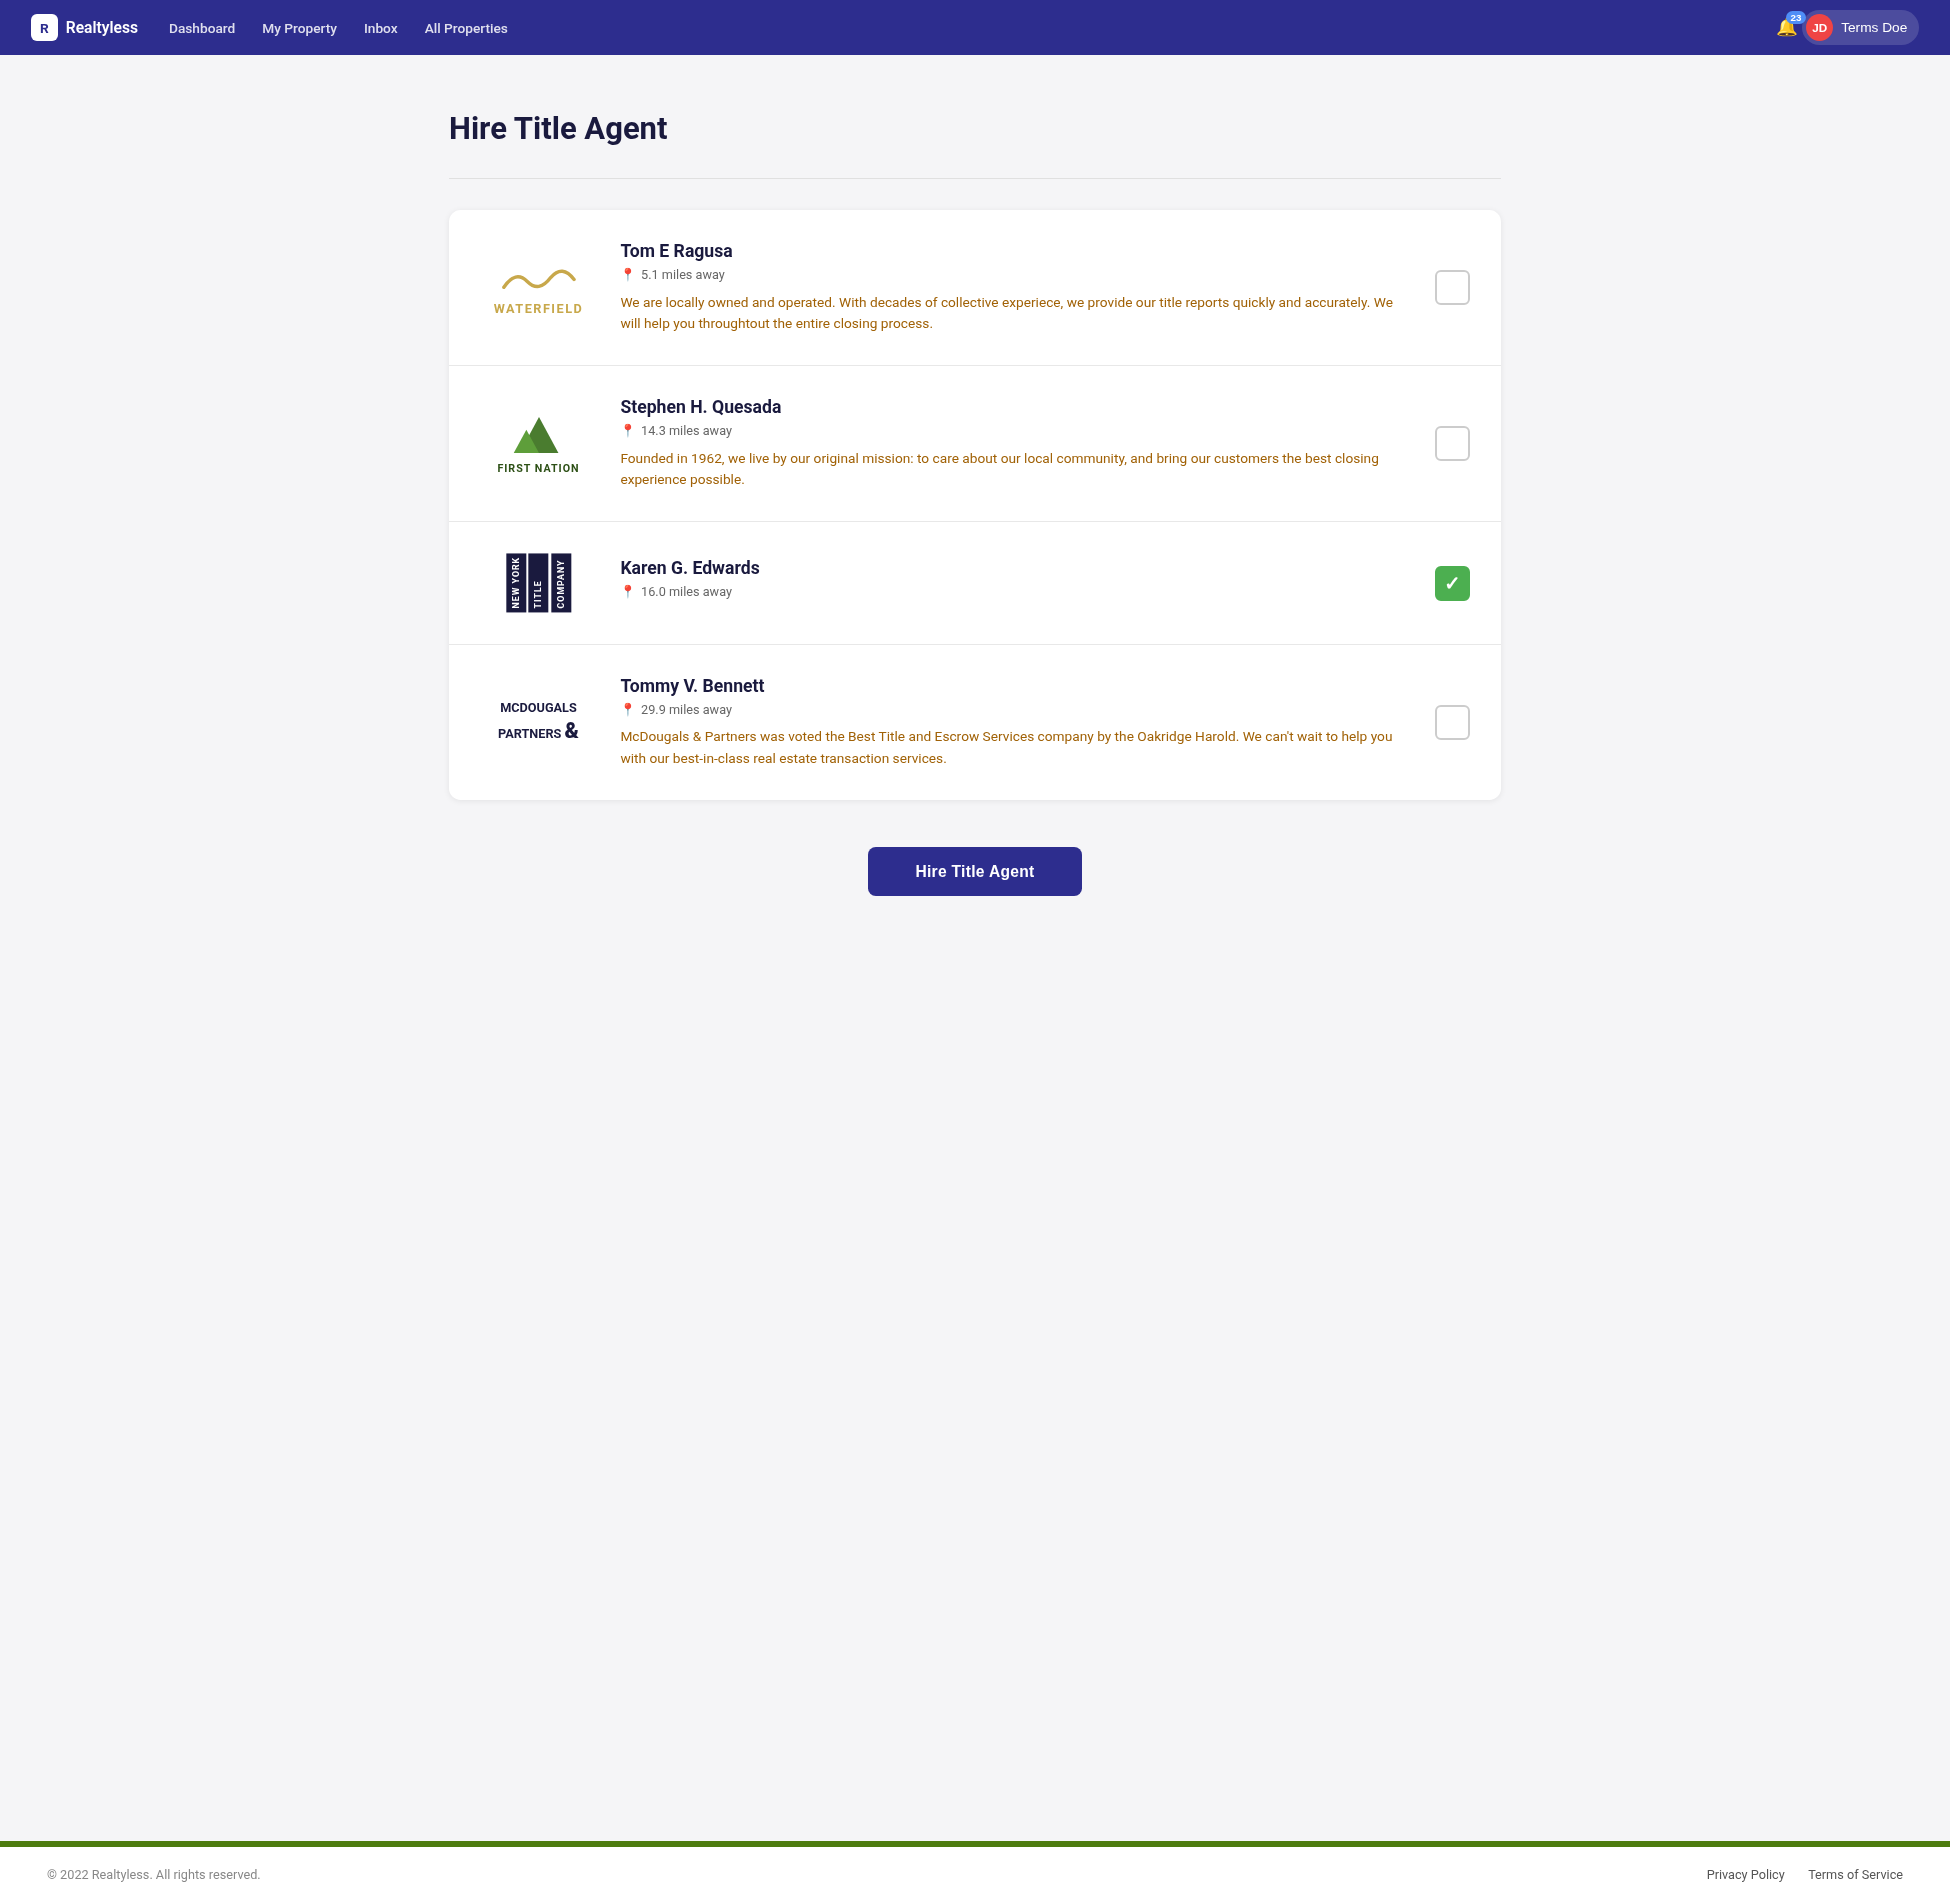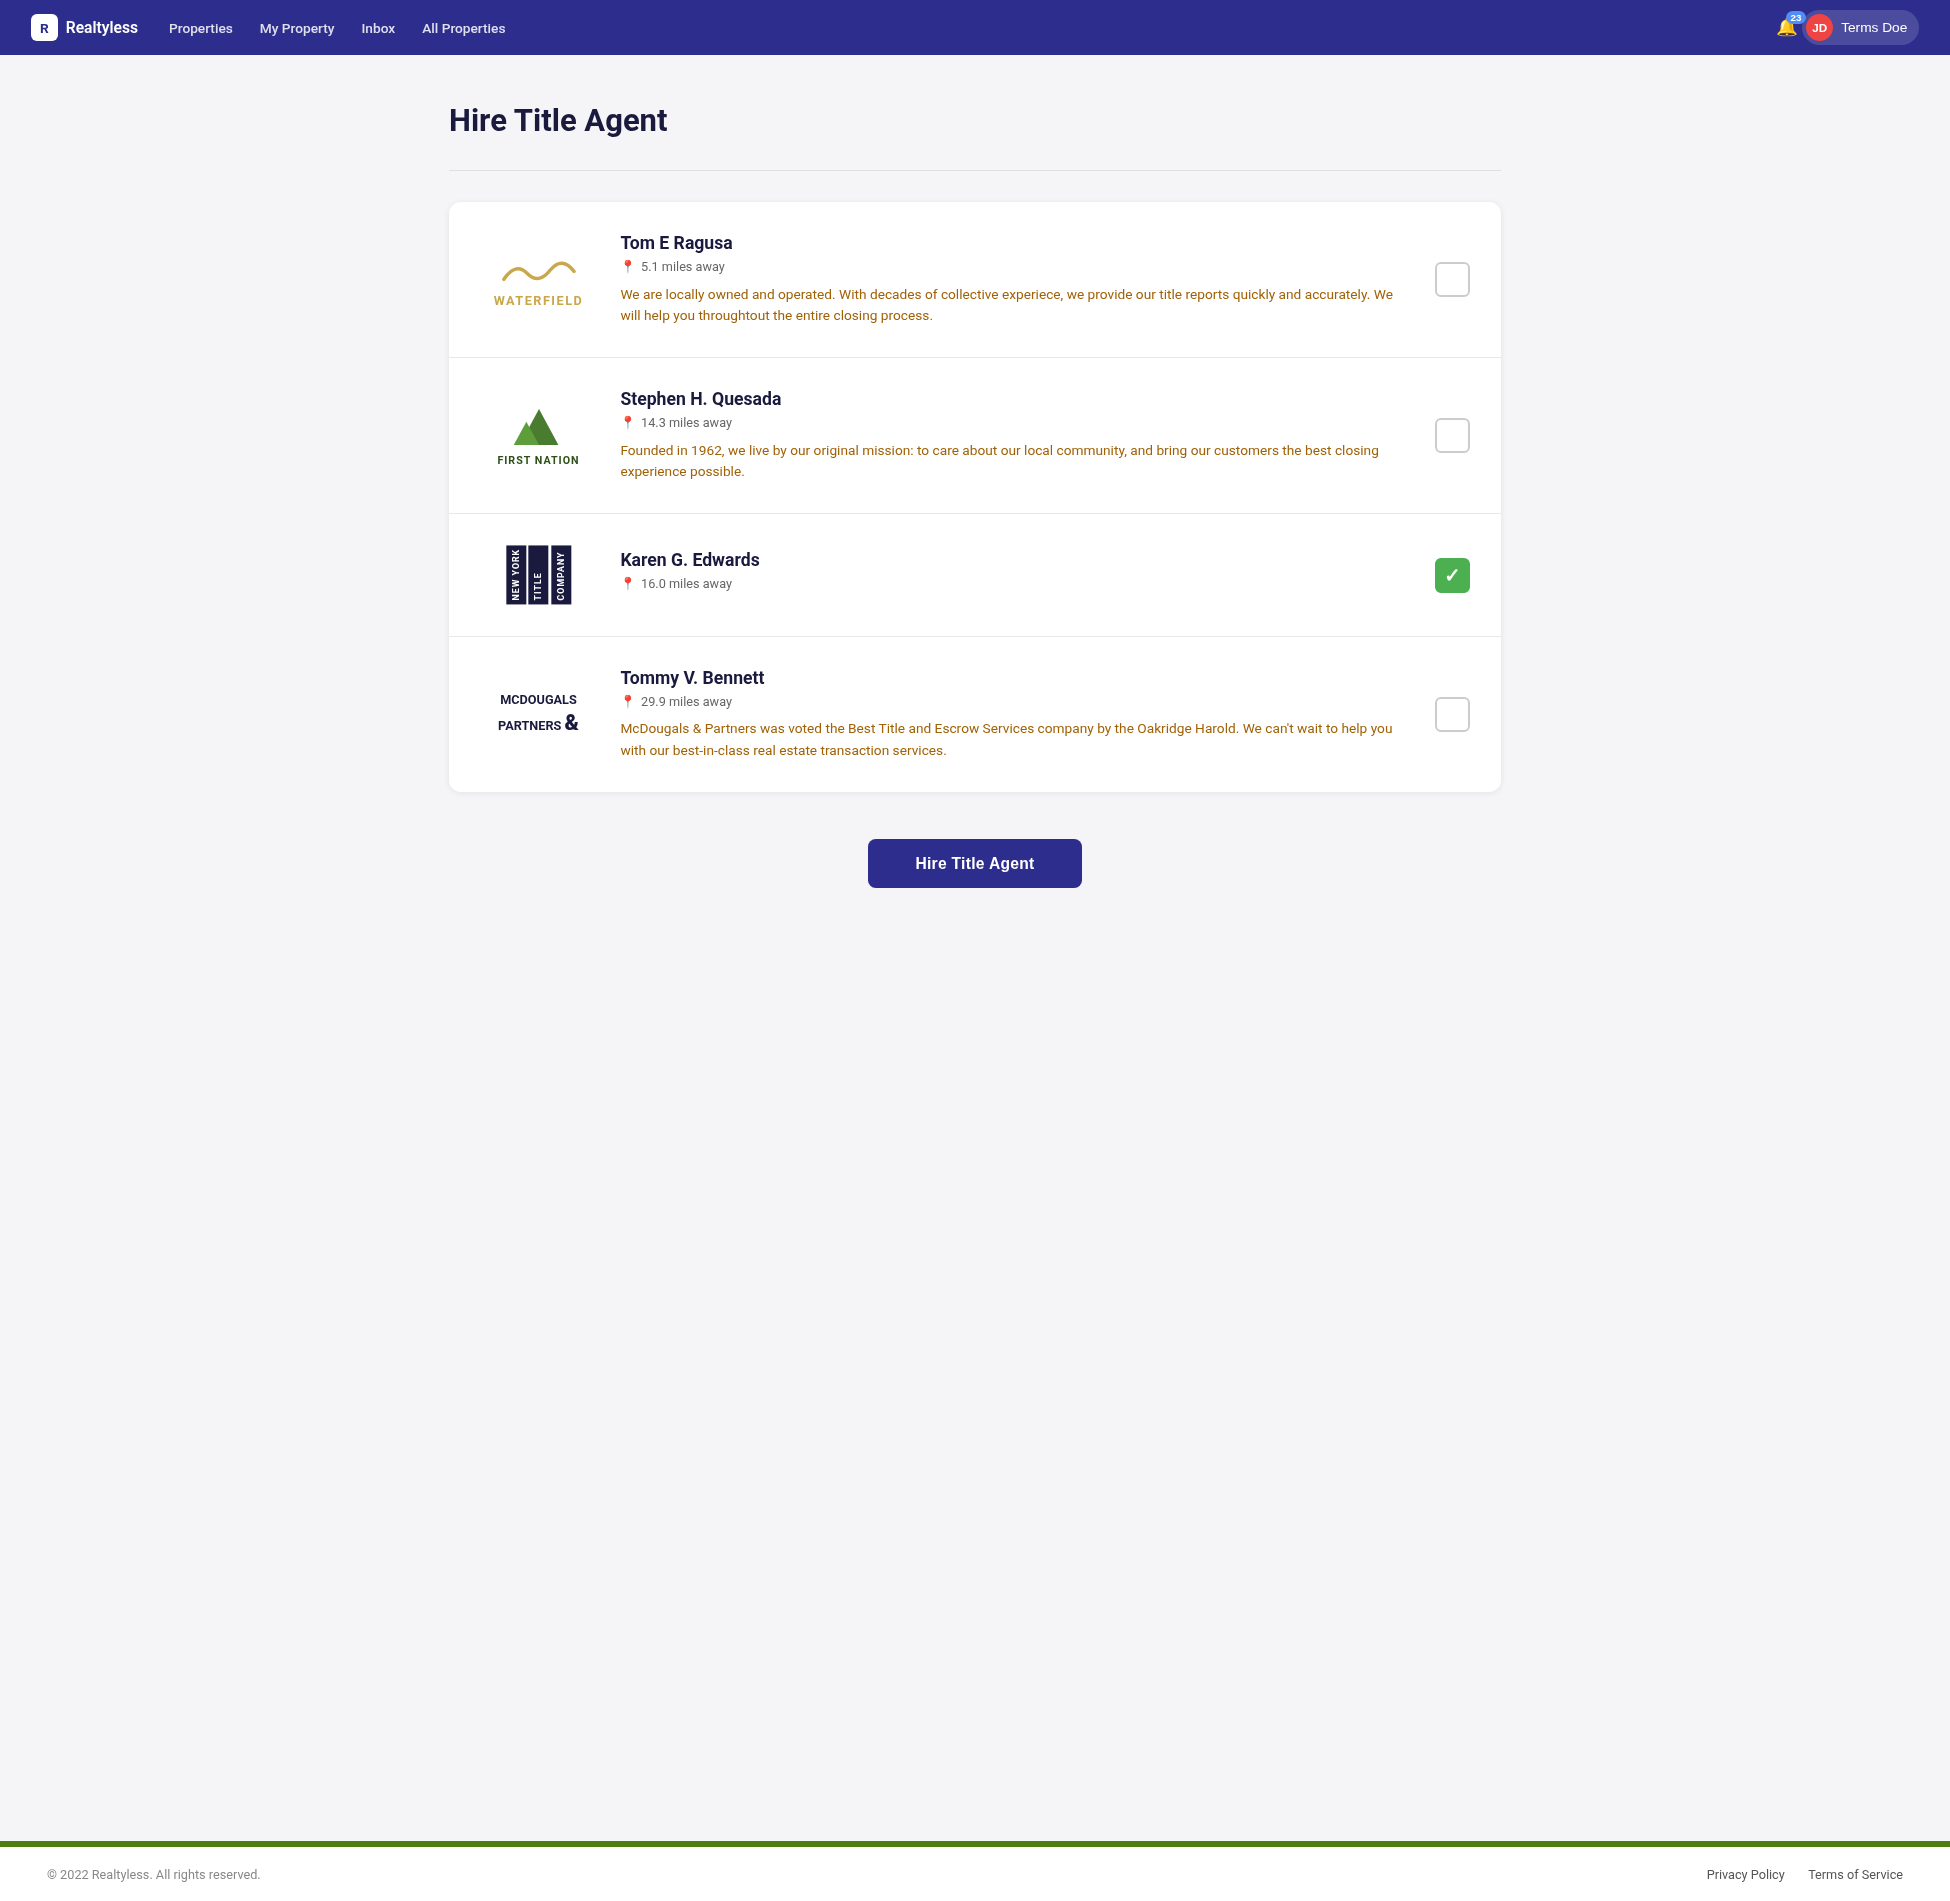--- a/index.html
+++ b/index.html
@@ -109,21 +109,21 @@
       color: white;
       font-weight: bold;
       overflow: hidden;
     }
 
     
     .main-content {
       flex: 1;
       padding: 47px 59px 39px;
       max-width: 1170px;
-      margin: 0 auto;
+      margin: 8px auto;
       width: 100%;
     }
     .page-title {
       font-size: 31px;
       font-weight: 700;
       color: #1a1a3e;
       margin-bottom: 31px;
     }
     .divider {
       border: none;
@@ -311,21 +311,21 @@
   </style>
 </head>
 <body>
 
 <nav class="navbar">
   <div class="navbar-logo">
     <div class="navbar-logo-icon">R</div>
     <span class="navbar-logo-text">Realtyless</span>
   </div>
   <nav class="navbar-nav">
-    <a>Properties</a>
+    <a>Dashboard</a>
     <a>My Property</a>
     <a>Inbox</a>
     <a>All Properties</a>
   </nav>
   <div class="navbar-right">
     <button class="badge-btn">
       <span class="badge-count">23</span>
       <span class="bell-icon">🔔</span>
     </button>
     <button class="user-btn">

